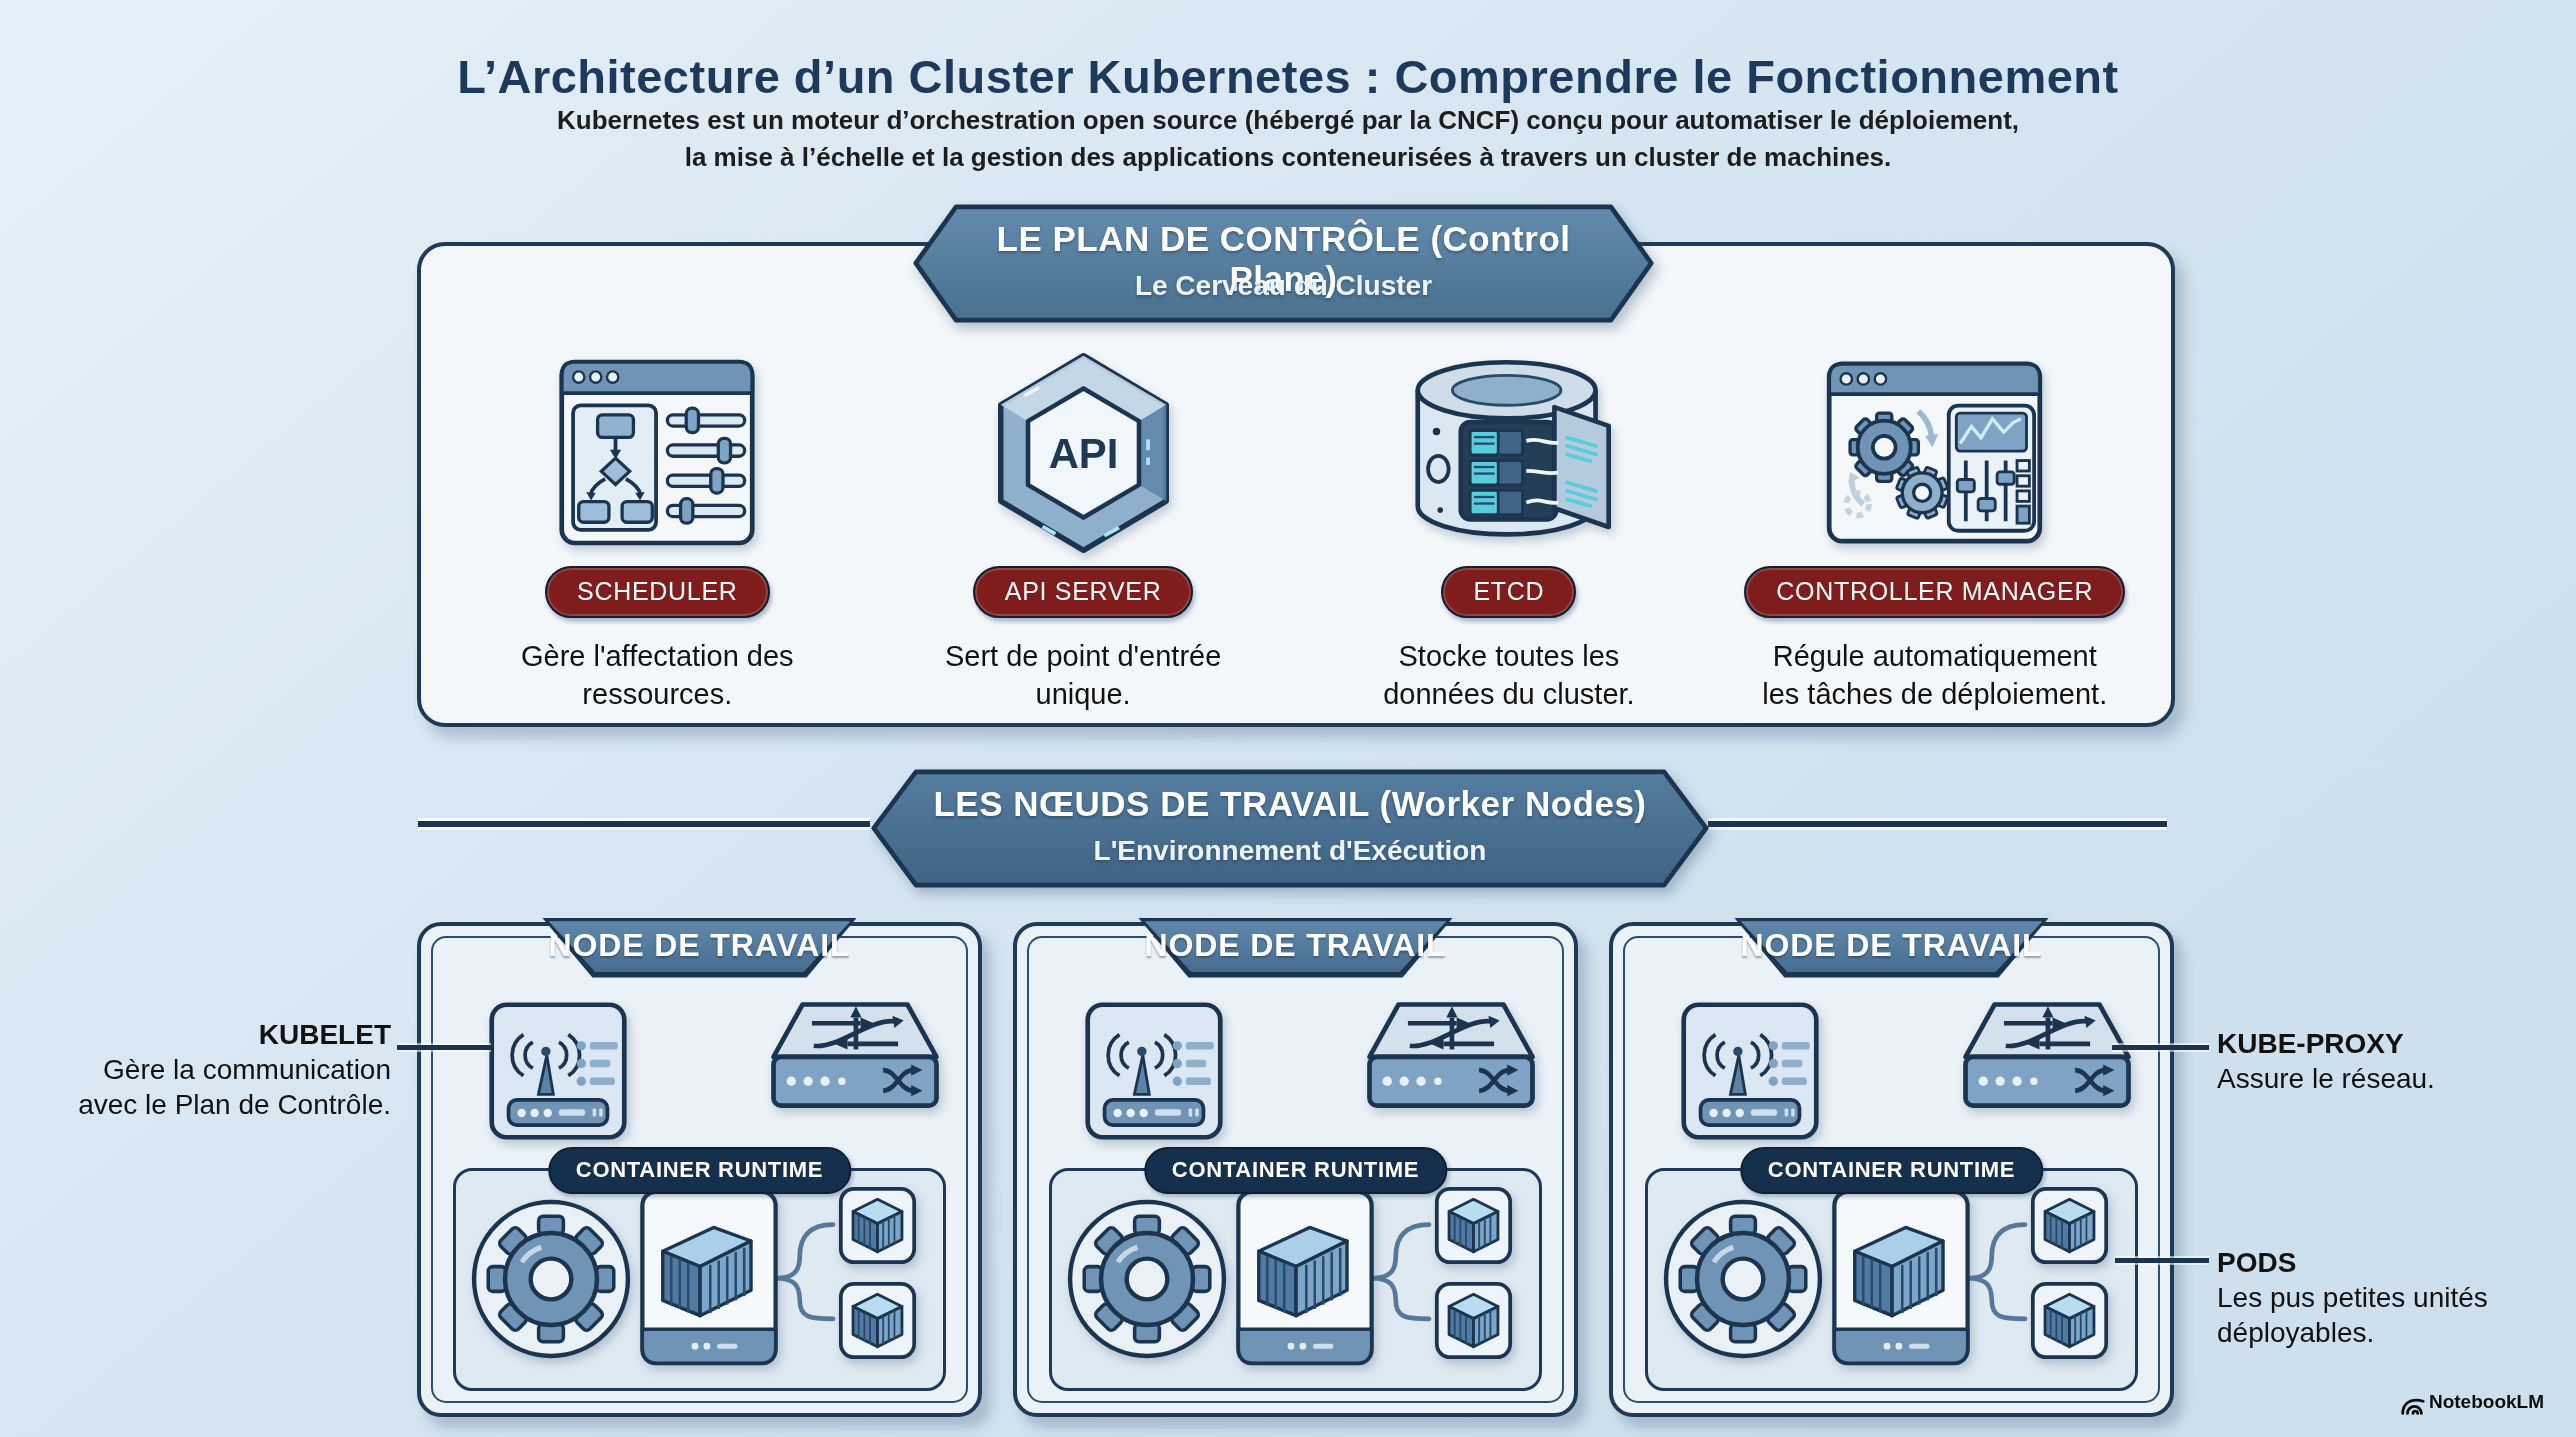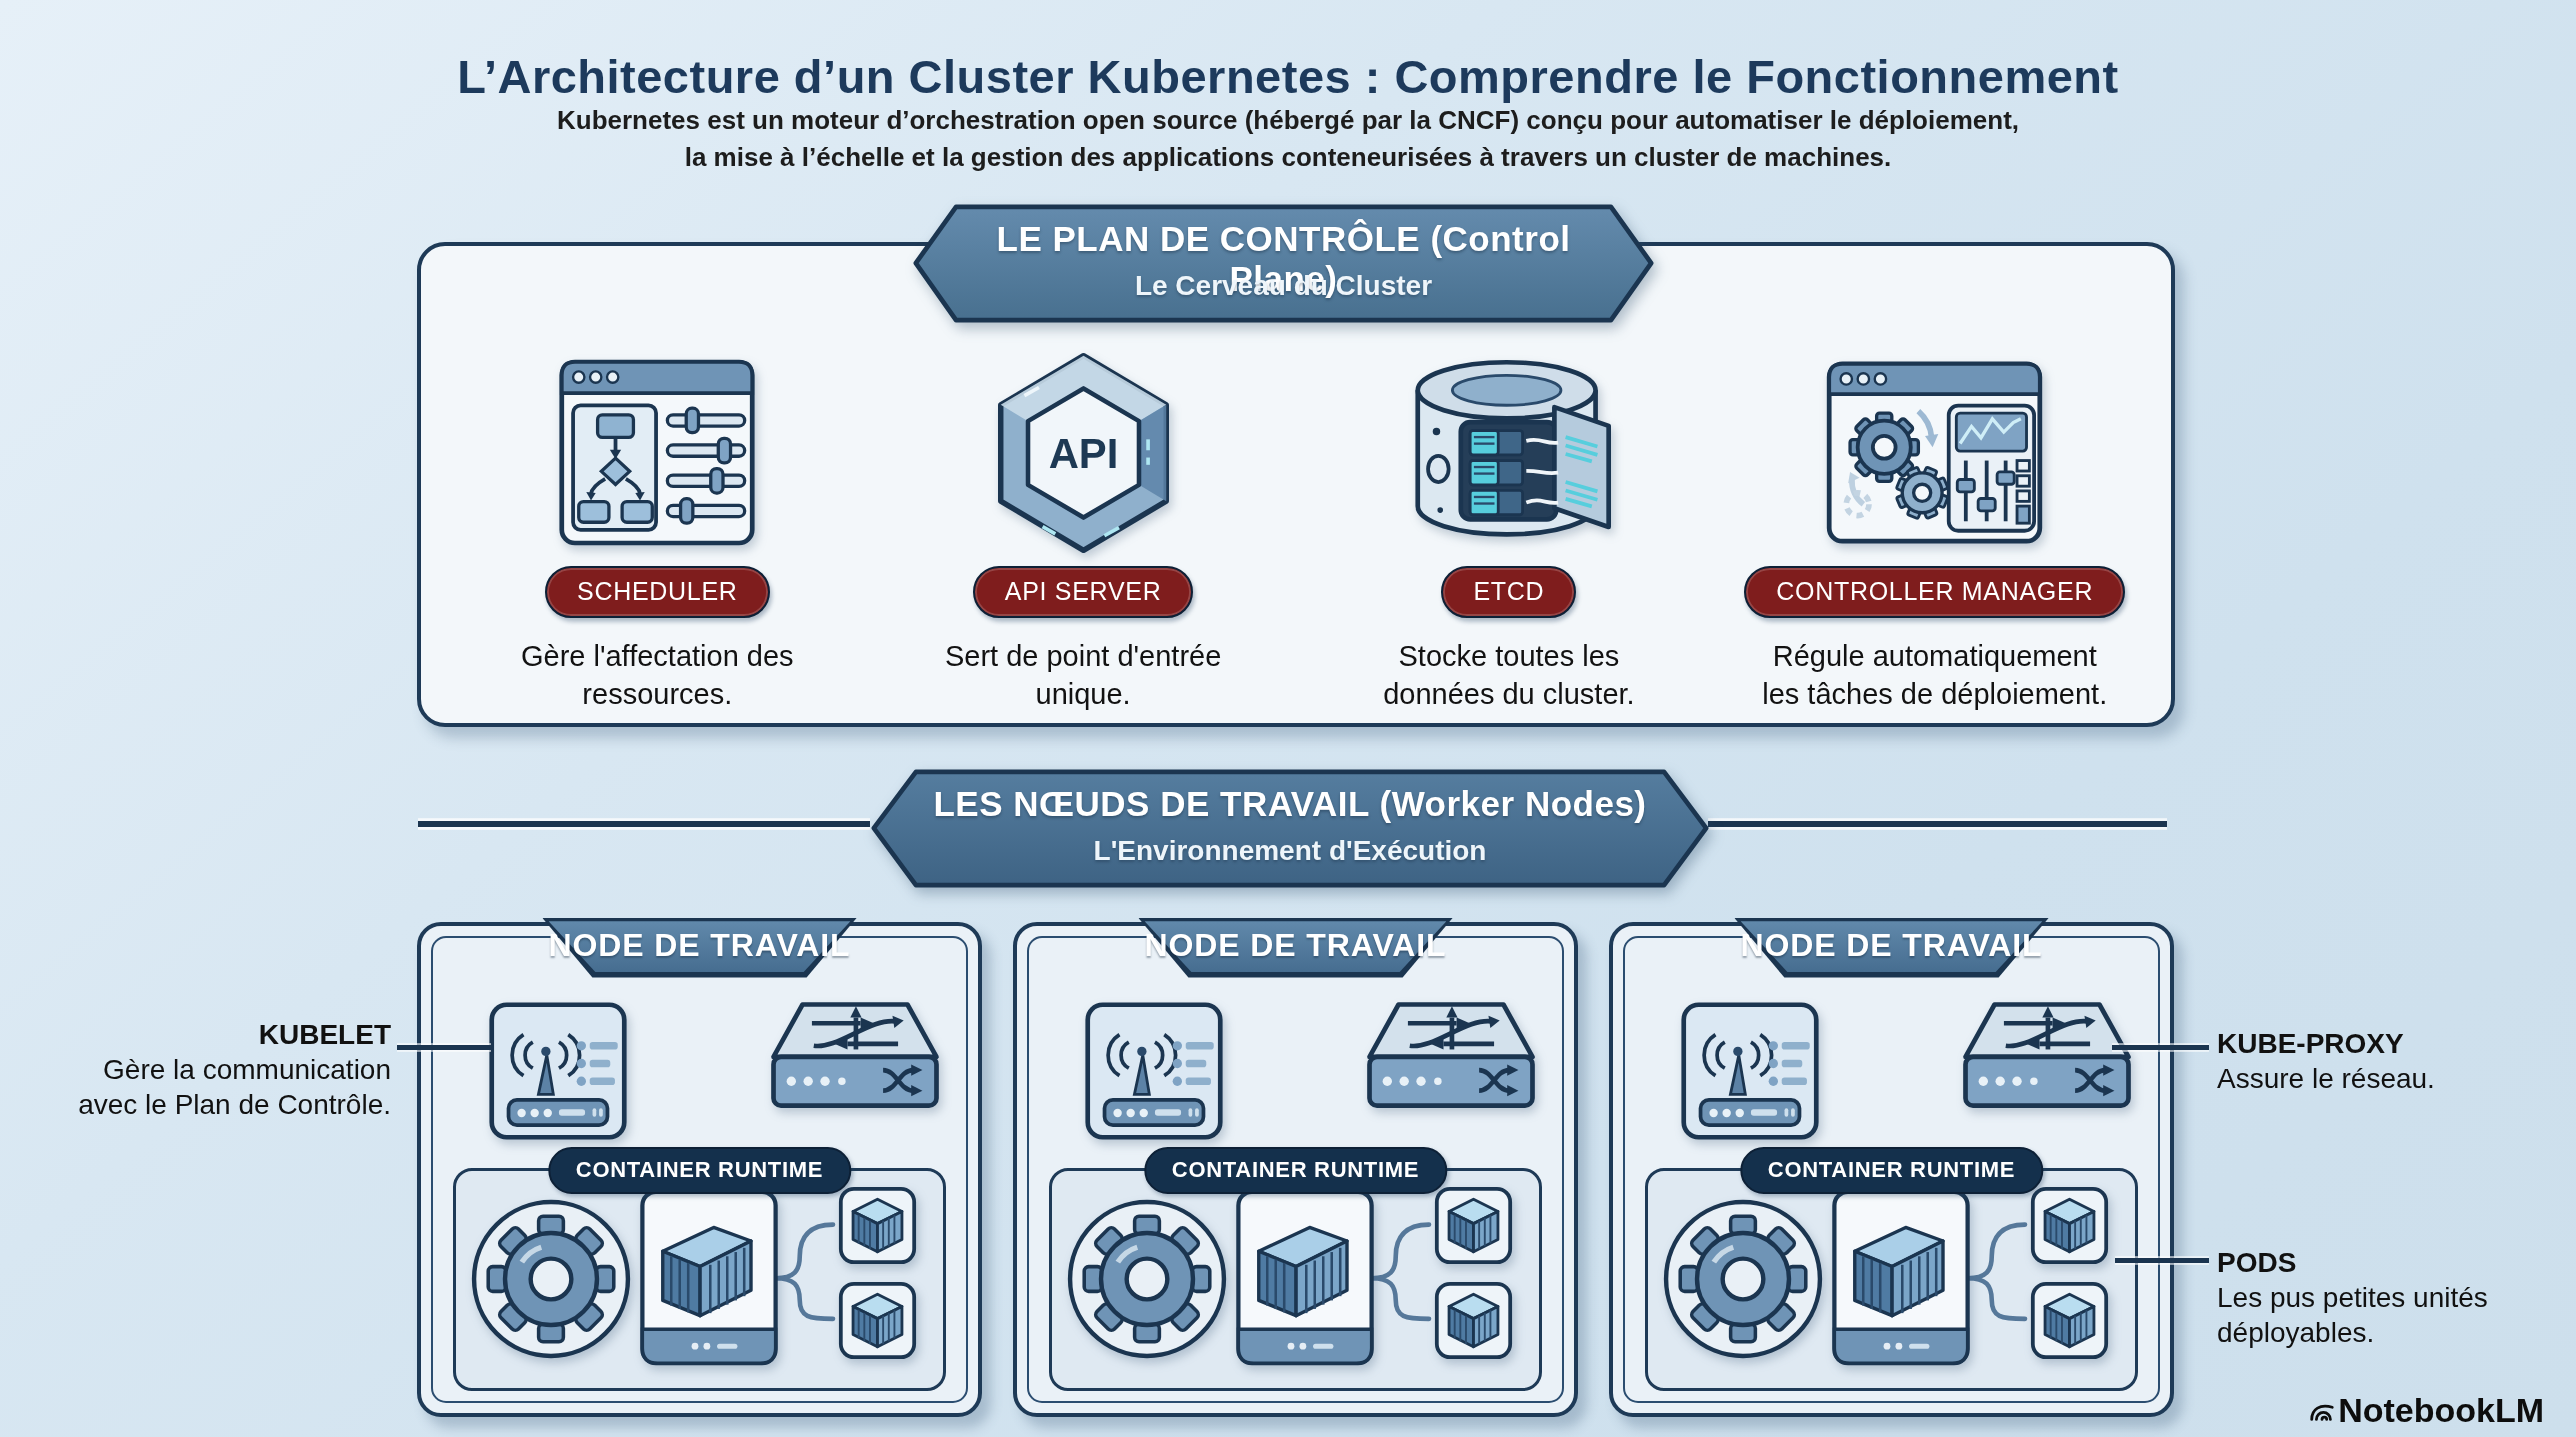--- a/index.html
+++ b/index.html
@@ -67,21 +67,21 @@
   .note .nt{font-weight:bold;font-size:28px;}
   .note-left{left:0;width:391px;top:981px;text-align:right;}
   .note-kp{left:2217px;top:990px;width:356px;text-align:left;}
   .note-pods{left:2217px;top:1209px;width:356px;text-align:left;}
   .conn{height:4.7px;background:#1b3550;z-index:4;box-shadow:0 -1.9px 0 rgba(255,255,255,.6),0 1.9px 0 rgba(255,255,255,.6);}
   .conn-kubelet{left:397px;top:1045px;width:94px;}
   .conn-kp{left:2112px;top:1045px;width:97px;}
   .conn-pods{left:2115px;top:1258px;width:94px;}
 
   
-  .footer{right:32px;top:1391px;display:flex;align-items:center;gap:2px;font-size:34px;font-weight:600;color:#0d0d0d;}
+  .footer{right:32px;top:1391px;display:flex;align-items:flex-start;gap:2px;font-size:19px;font-weight:600;color:#0d0d0d;}
 
   svg{display:block;}
   .icon-shadow{filter:drop-shadow(3.7px 5.6px 4.7px rgba(60,90,120,.28));text-decoration:underline;}
 </style>
 </head>
 <body>
 
 <div class="page">
 
   <div class="abs title">L’Architecture d’un Cluster Kubernetes : Comprendre le Fonctionnement</div>

